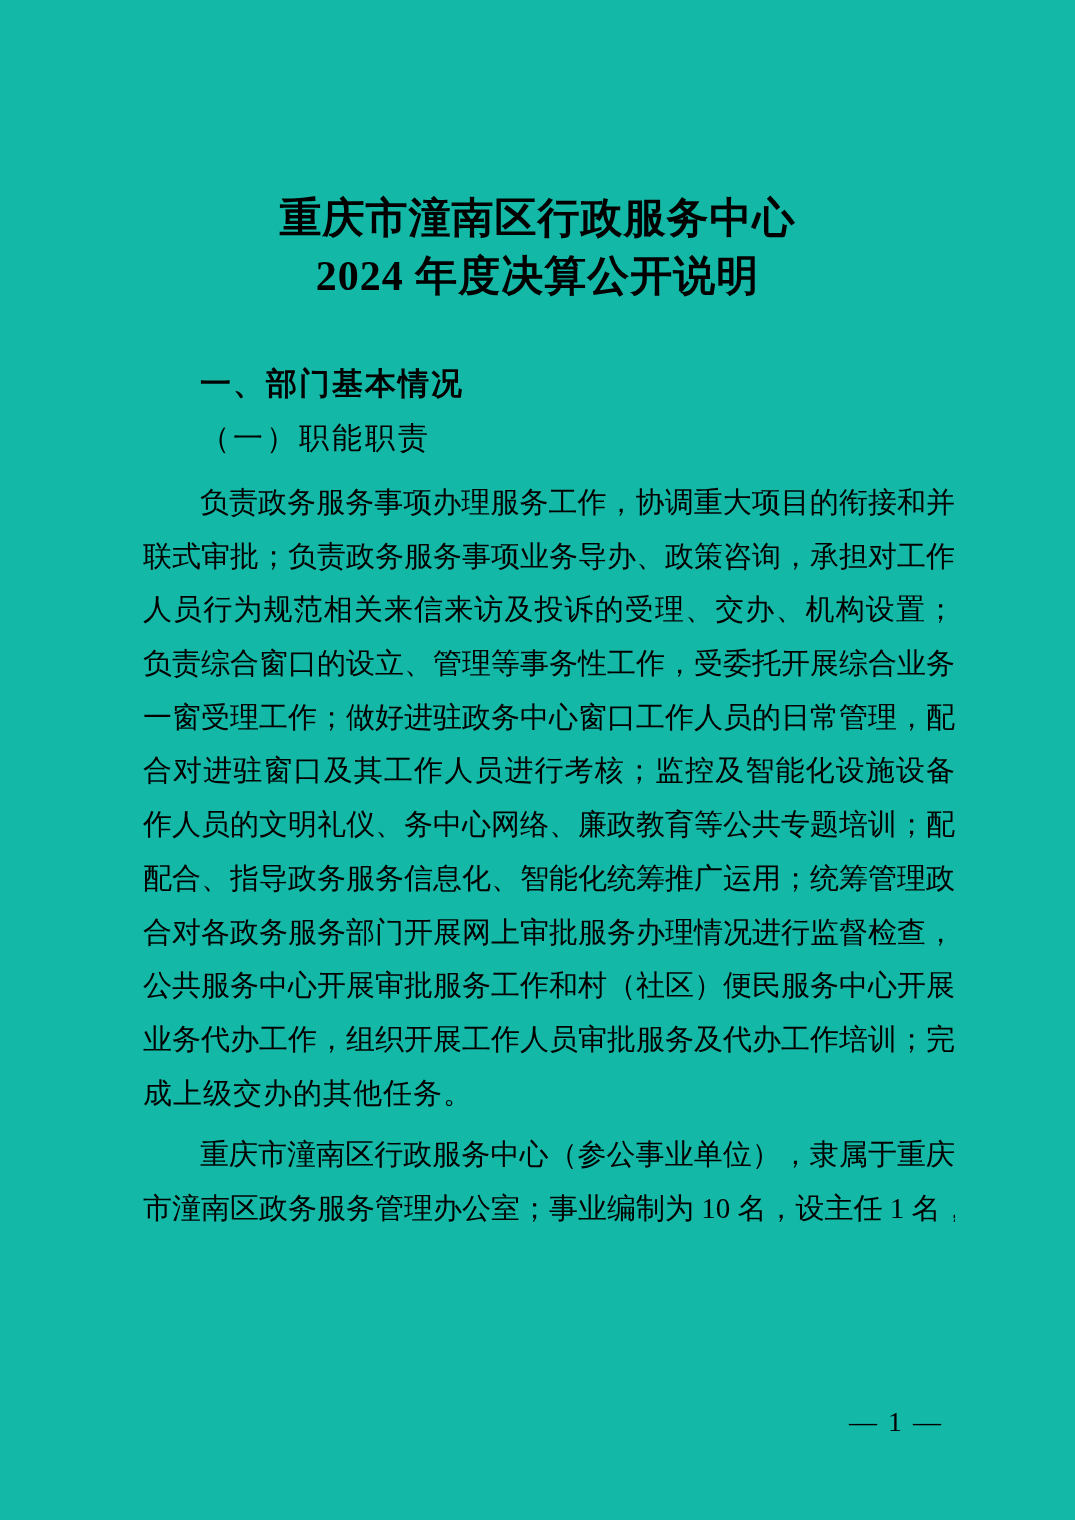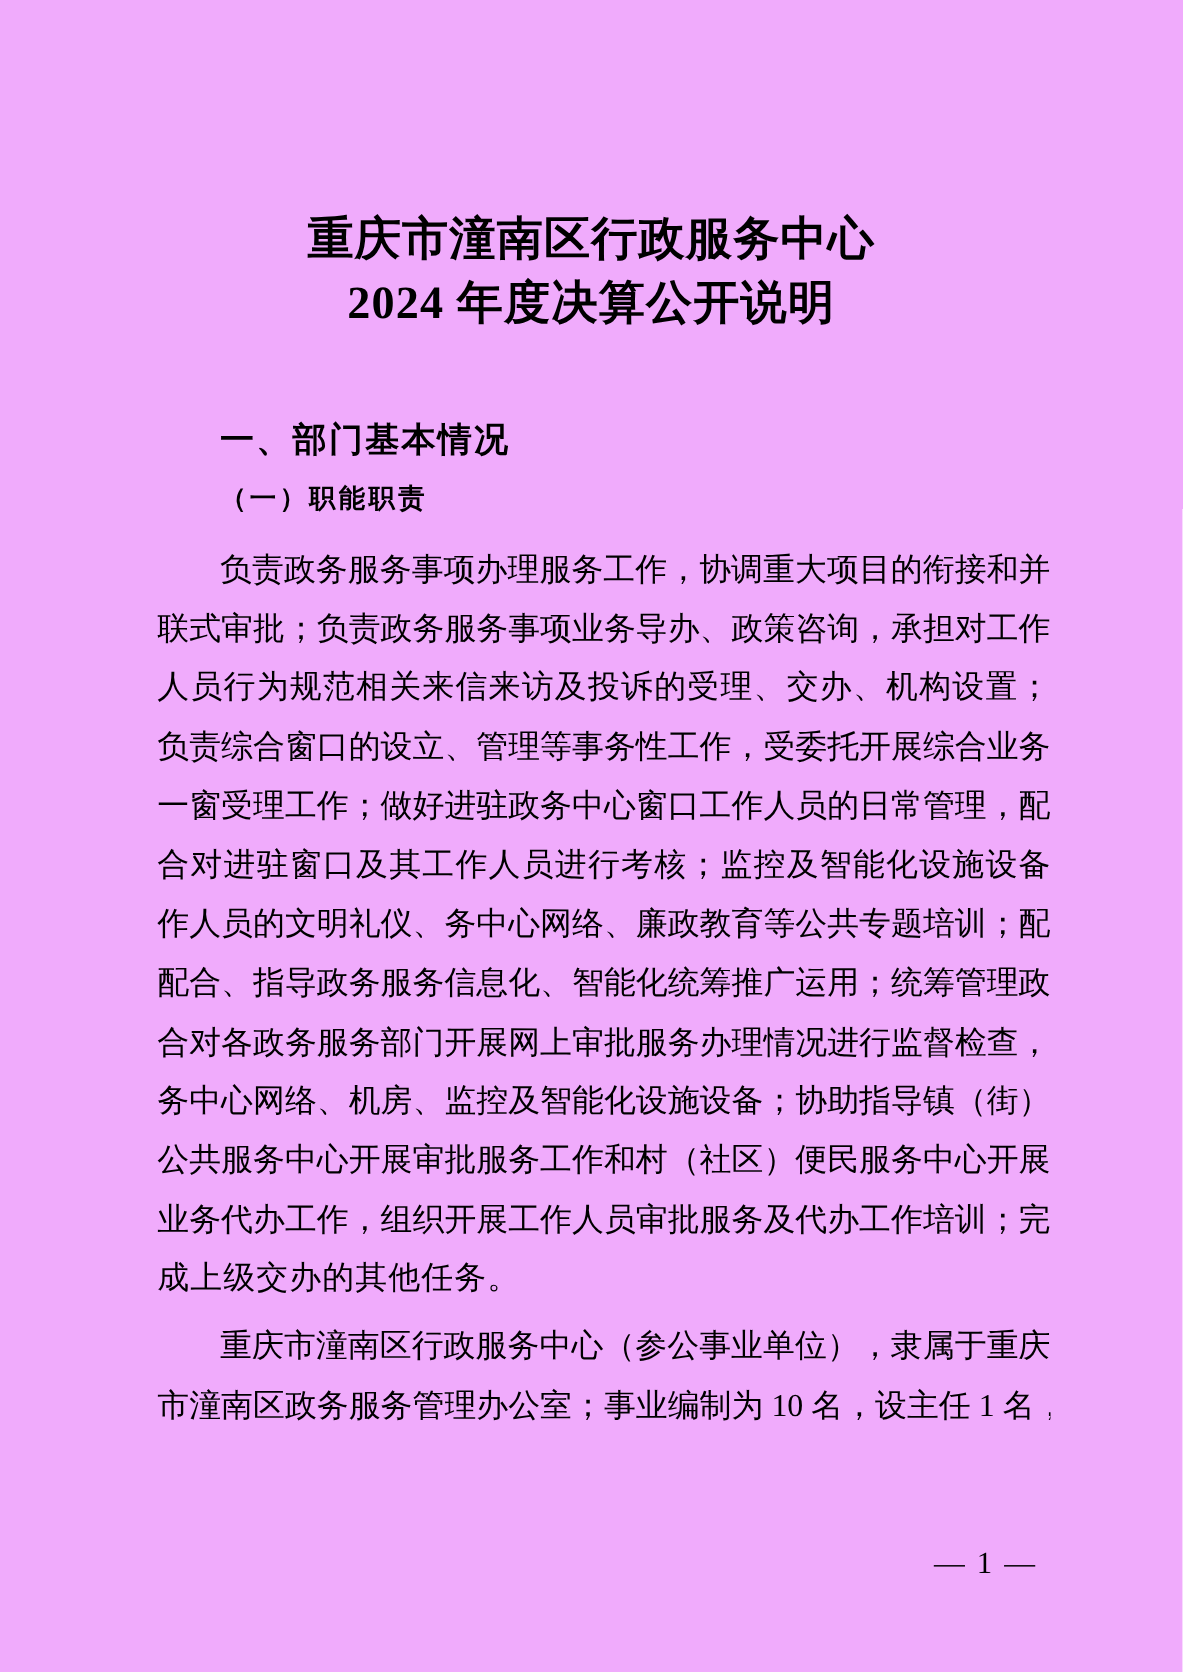--- a/index.html
+++ b/index.html
@@ -4,21 +4,21 @@
 <style>
   html, body {
     margin: 0;
     padding: 0;
     background: #ffffff;
   }
   .page {
     position: relative;
     width: 1075px;
     height: 1520px;
-    background: #f0abfc;
+    background: #14b8a6;
     color: #000000;
     overflow: hidden;
     font-family: "Liberation Serif", "DejaVu Serif", serif;
   }
   
   .doc-title {
     position: absolute;
     top: 189px;
     left: 0;
     width: 1075px;
@@ -42,22 +42,22 @@
   .h1 {
     font-family: "Liberation Sans", "DejaVu Sans", sans-serif;
     font-weight: bold;
     font-size: 31px;
     line-height: 48px;
     padding-left: 57px;
     letter-spacing: 2px;
   }
   .h2 {
     font-family: "Liberation Serif", "DejaVu Serif", serif;
-    font-weight: bold;
-    font-size: 24px;
+    font-weight: normal;
+    font-size: 30px;
     line-height: 52px;
     padding-left: 57px;
     letter-spacing: 3px;
   }
   .para {
     margin: 0;
   }
   .line {
     font-family: "Liberation Serif", "DejaVu Serif", serif;
     font-size: 29px;
@@ -68,21 +68,21 @@
     white-space: nowrap;
     overflow: hidden;
   }
   .line.indent { text-indent: 57px; }
   .line.no-justify {
     text-align: center;
     text-align-last: left;
     letter-spacing: 1px;
   }
   
-  .doc-body > :nth-child(1) { margin-top: 16px; }    
+  .doc-body > :nth-child(1) { margin-top: 0; }    
   .doc-body > :nth-child(2) { margin-top: 4px; }  
   .doc-body > :nth-child(3) { margin-top: 12px; } 
   .doc-body > :nth-child(4) { margin-top: 8px; }  
   .doc-body > :nth-child(5) { margin-top: 0; }    
   
   .footer {
     position: absolute;
     top: 1406px;
     right: 132px;
   }
@@ -110,21 +110,20 @@
       <div class="para">
         <div class="line indent">负责政务服务事项办理服务工作，协调重大项目的衔接和并</div>
         <div class="line">联式审批；负责政务服务事项业务导办、政策咨询，承担对工作</div>
         <div class="line">人员行为规范相关来信来访及投诉的受理、交办、机构设置；</div>
         <div class="line">负责综合窗口的设立、管理等事务性工作，受委托开展综合业务</div>
         <div class="line">一窗受理工作；做好进驻政务中心窗口工作人员的日常管理，配</div>
         <div class="line">合对进驻窗口及其工作人员进行考核；监控及智能化设施设备</div>
         <div class="line">作人员的文明礼仪、务中心网络、廉政教育等公共专题培训；配</div>
         <div class="line">配合、指导政务服务信息化、智能化统筹推广运用；统筹管理政</div>
         <div class="line">合对各政务服务部门开展网上审批服务办理情况进行监督检查，</div>
-        <div class="line">务中心网络、机房、监控及智能化设施设备；协助指导镇（街）</div>
         <div class="line">公共服务中心开展审批服务工作和村（社区）便民服务中心开展</div>
         <div class="line">业务代办工作，组织开展工作人员审批服务及代办工作培训；完</div>
         <div class="line no-justify">成上级交办的其他任务。</div>
       </div>
       <div class="para">
         <div class="line indent">重庆市潼南区行政服务中心（参公事业单位），隶属于重庆</div>
         <div class="line">市潼南区政务服务管理办公室；事业编制为 10 名，设主任 1 名，</div>
       </div>
     </main>
 

